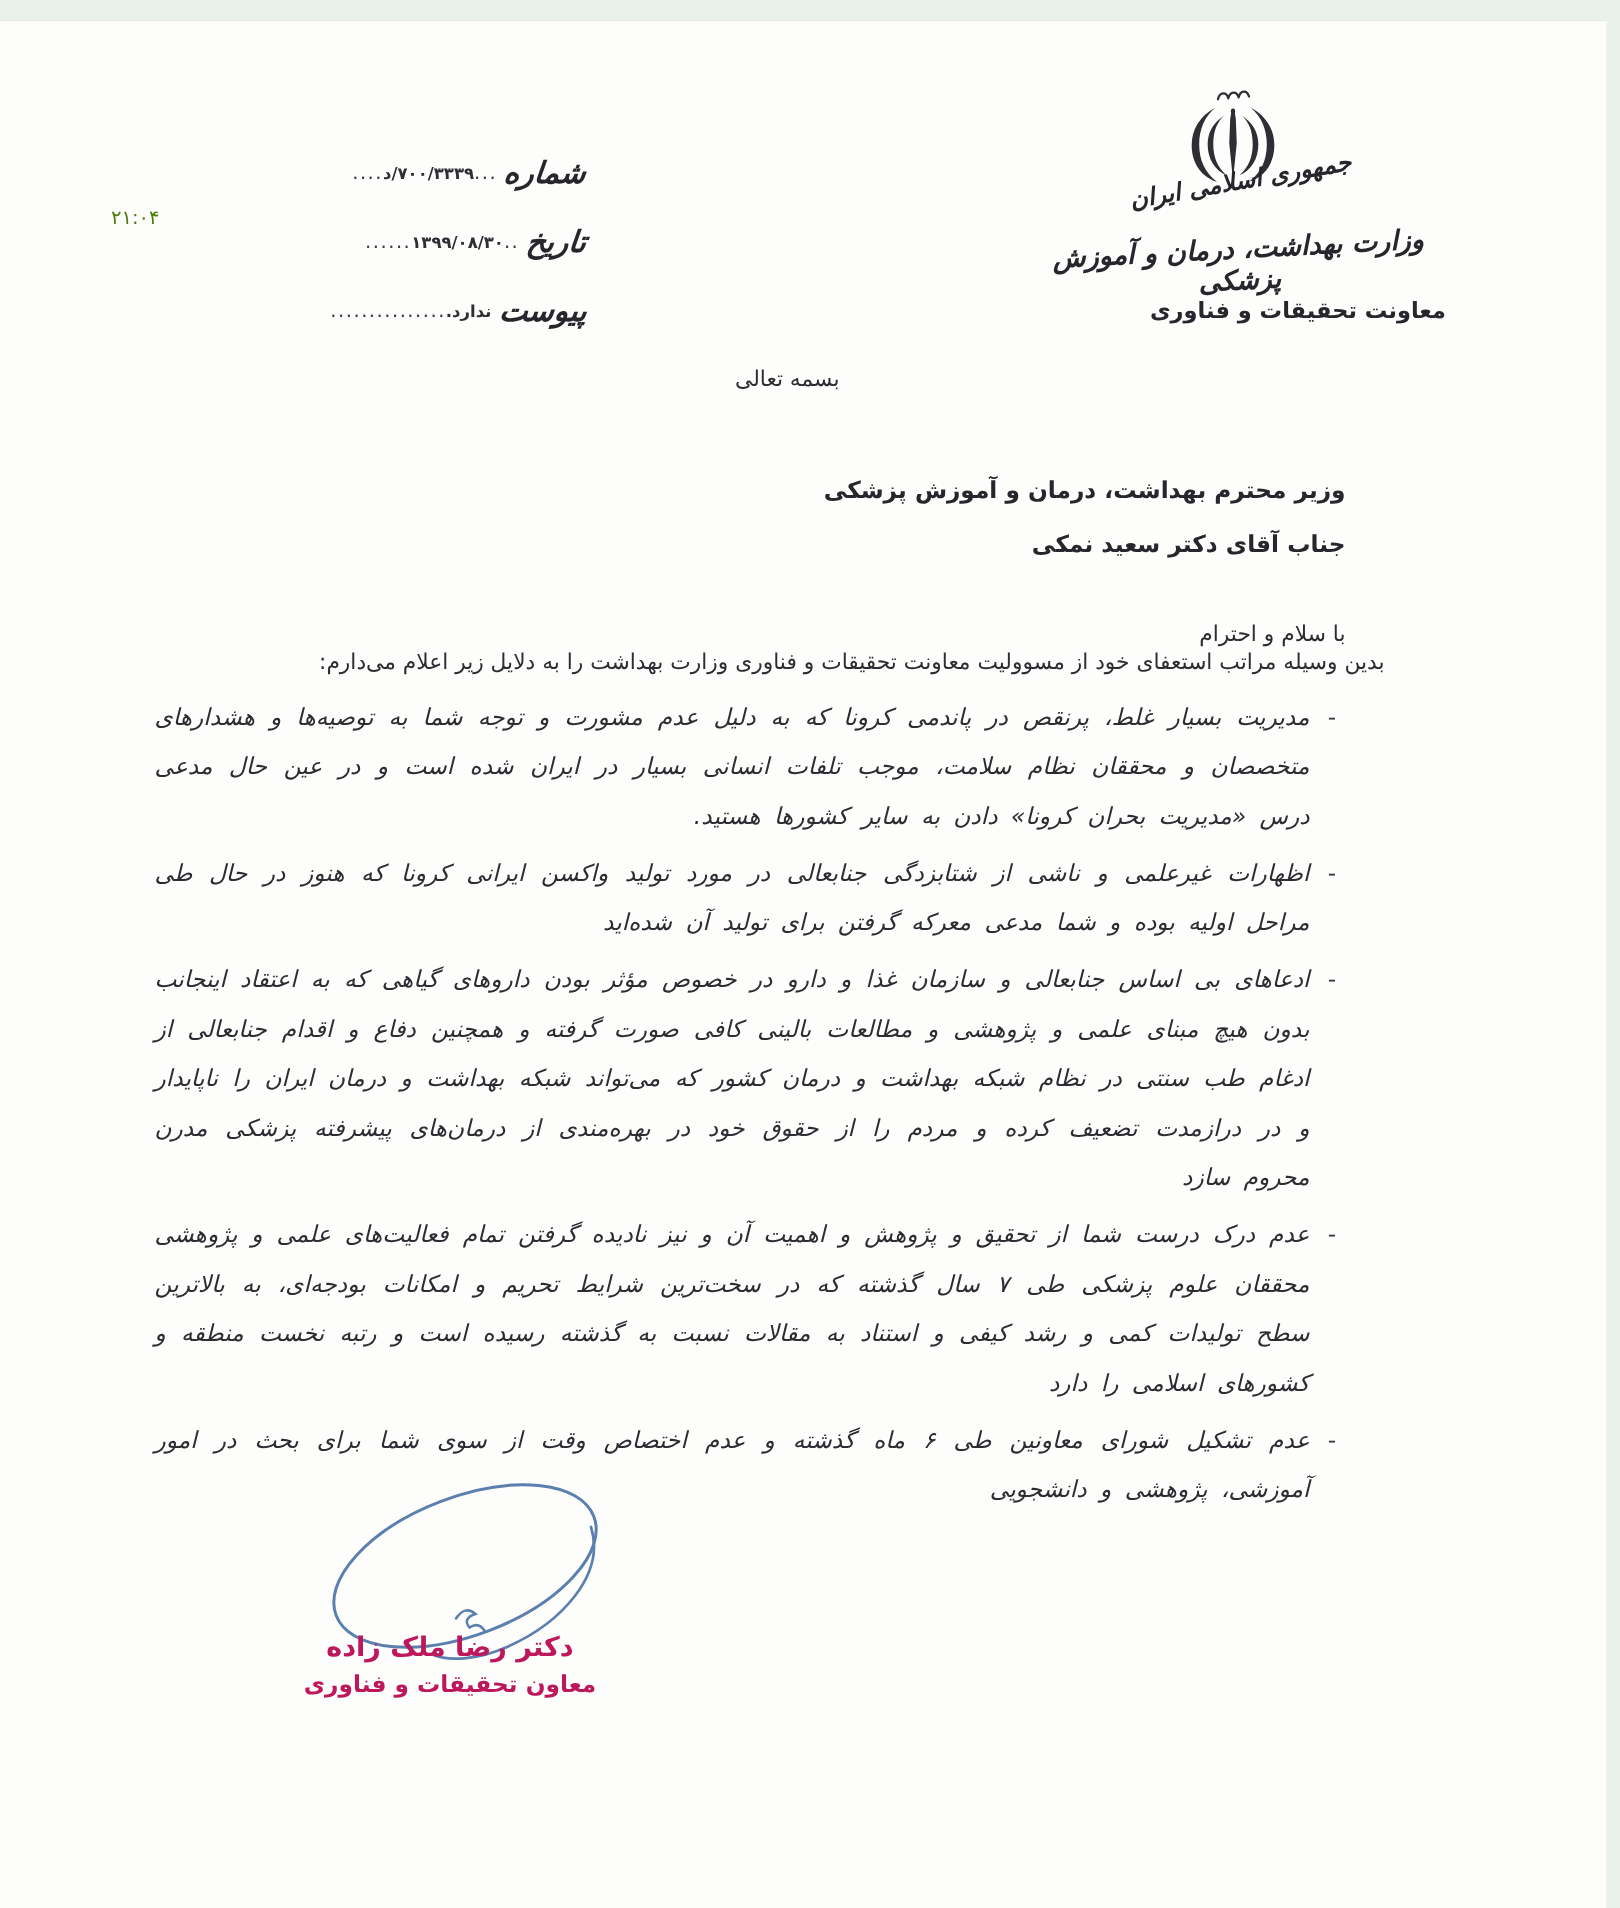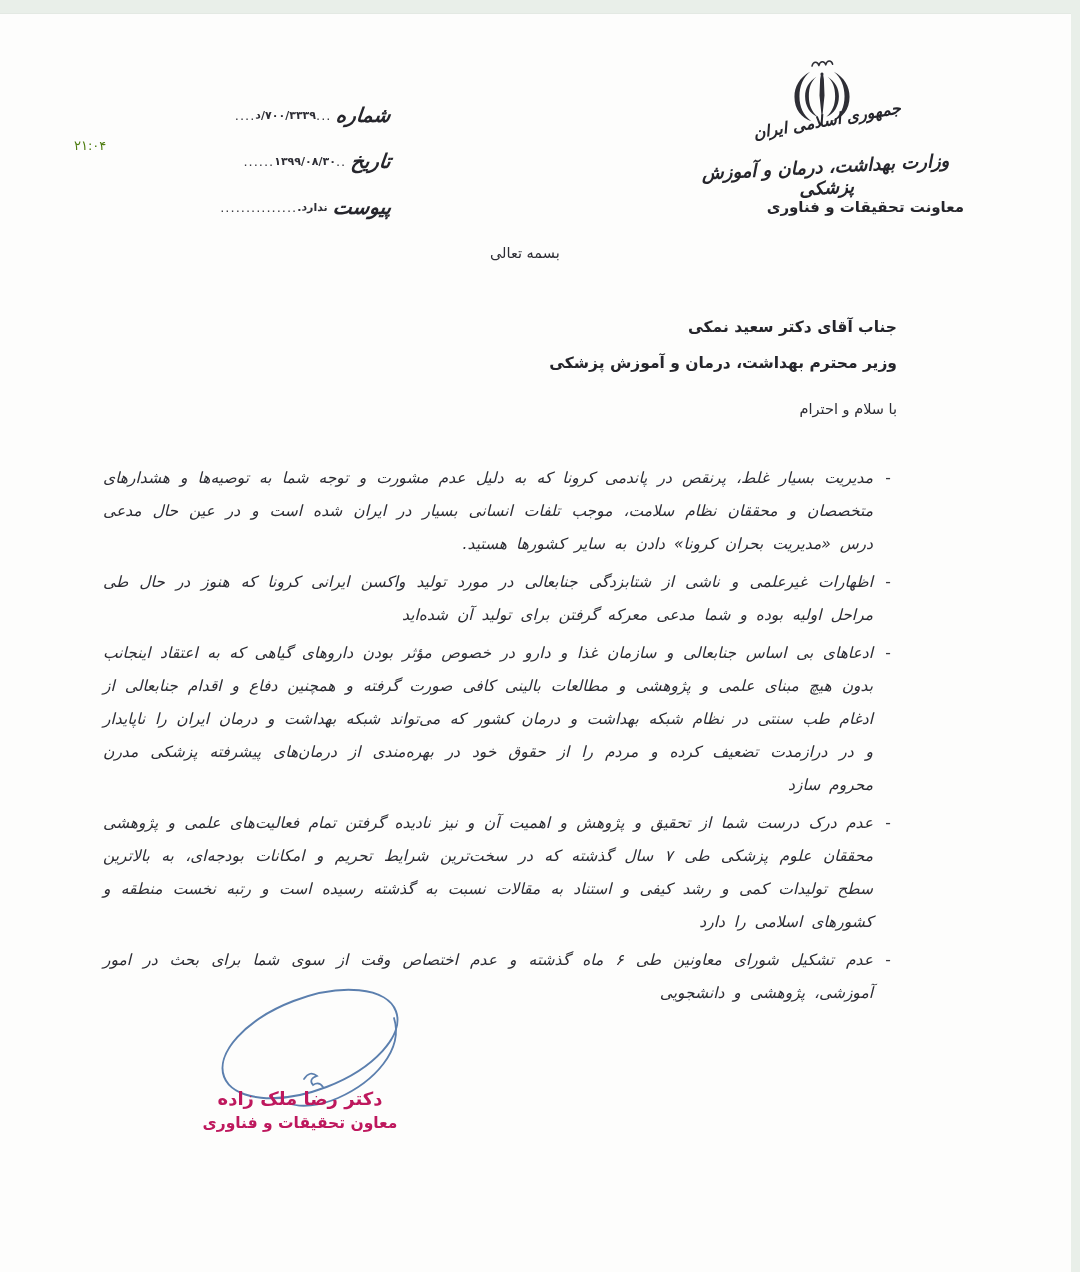--- a/index.html
+++ b/index.html
@@ -43,21 +43,21 @@
   }
   .h-dept{
     position:absolute;top:184px;left:688px;width:276px;
     direction:rtl;font-size:15px;font-weight:bold;color:#26262c;
   }
   .besmeleh{position:absolute;top:231px;left:490px;direction:rtl;font-size:14.5px;}
   .recipient{
     position:absolute;top:295px;right:174px;direction:rtl;text-align:right;
     font-weight:bold;font-size:15.5px;line-height:36px;color:#26262c;
   }
-  .salutation{position:absolute;top:387px;right:174px;direction:rtl;font-size:14.5px;}
+  .salutation{position:absolute;top:401px;right:174px;direction:rtl;font-size:14.5px;}
   .intro{
     position:absolute;top:416px;right:148px;width:784px;direction:rtl;
     text-align:right;font-size:14.5px;line-height:24px;
   }
   .reasons{
     position:absolute;top:448px;right:168px;width:800px;direction:rtl;
     list-style:none;margin:0;padding:0;
   }
   .reasons li{display:flex;margin-bottom:5px;font-size:15.5px;line-height:33px;}
   .dash{flex:0 0 30px;text-align:center;color:#3a3a40;}
@@ -108,26 +108,27 @@
     </g>
     <path d="M34 13 C36 5,43 5,45 12 M45 12 C47 4,54 4,56 11 M56 11 C58 3,65 3,67 10" fill="none" stroke="#2e2e35" stroke-width="2.4" stroke-linecap="round"></path>
   </svg>
   <div class="h-republic">جمهوری اسلامی ایران</div>
   <div class="h-ministry">وزارت بهداشت، درمان و آموزش پزشکی</div>
   <div class="h-dept">معاونت تحقیقات و فناوری</div>
 
   <div class="besmeleh">بسمه تعالی</div>
 
   <div class="recipient">
+    <div>وزیر محترم بهداشت، درمان و آموزش پزشکی</div>
     <div>جناب آقای دکتر سعید نمکی</div>
-    <div>وزیر محترم بهداشت، درمان و آموزش پزشکی</div>
   </div>
 
   <div class="salutation">با سلام و احترام</div>
 
+  <div class="intro">بدین وسیله مراتب استعفای خود از مسوولیت معاونت تحقیقات و فناوری وزارت بهداشت را به دلایل زیر اعلام می‌دارم:</div>
 
   <ul class="reasons">
     <li>
       <span class="dash">-</span>
       <span class="rtext">مدیریت بسیار غلط، پرنقص در پاندمی کرونا که به دلیل عدم مشورت و توجه شما به توصیه‌ها و هشدارهای متخصصان و محققان نظام سلامت، موجب تلفات انسانی بسیار در ایران شده است و در عین حال مدعی درس «مدیریت بحران کرونا» دادن به سایر کشورها هستید.</span>
     </li>
     <li>
       <span class="dash">-</span>
       <span class="rtext">اظهارات غیرعلمی و ناشی از شتابزدگی جنابعالی در مورد تولید واکسن ایرانی کرونا که هنوز در حال طی مراحل اولیه بوده و شما مدعی معرکه گرفتن برای تولید آن شده‌اید</span>
     </li>

